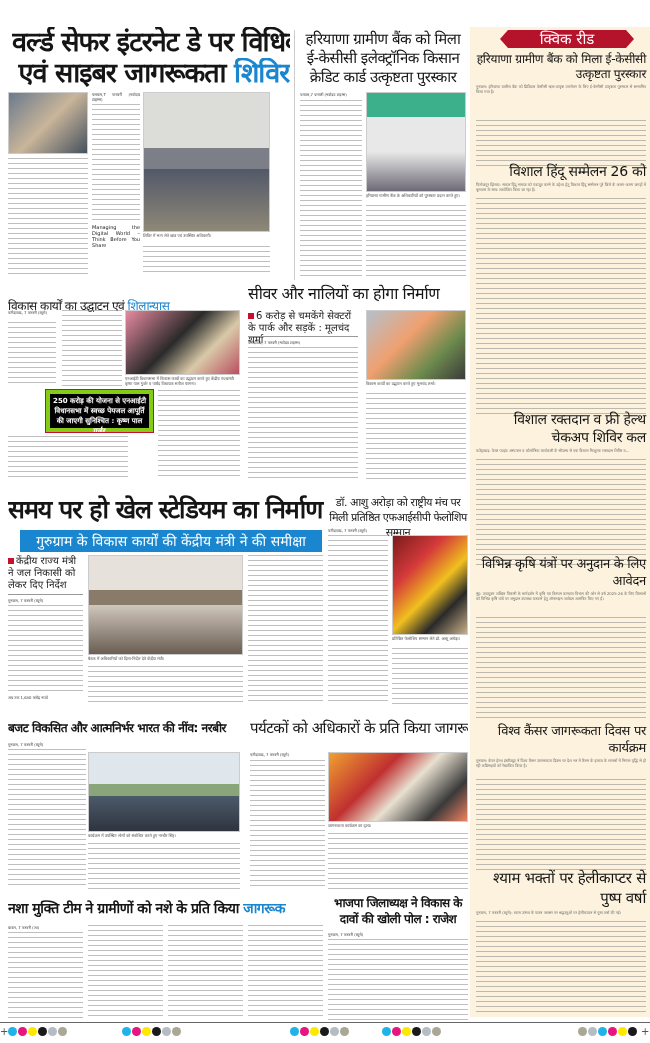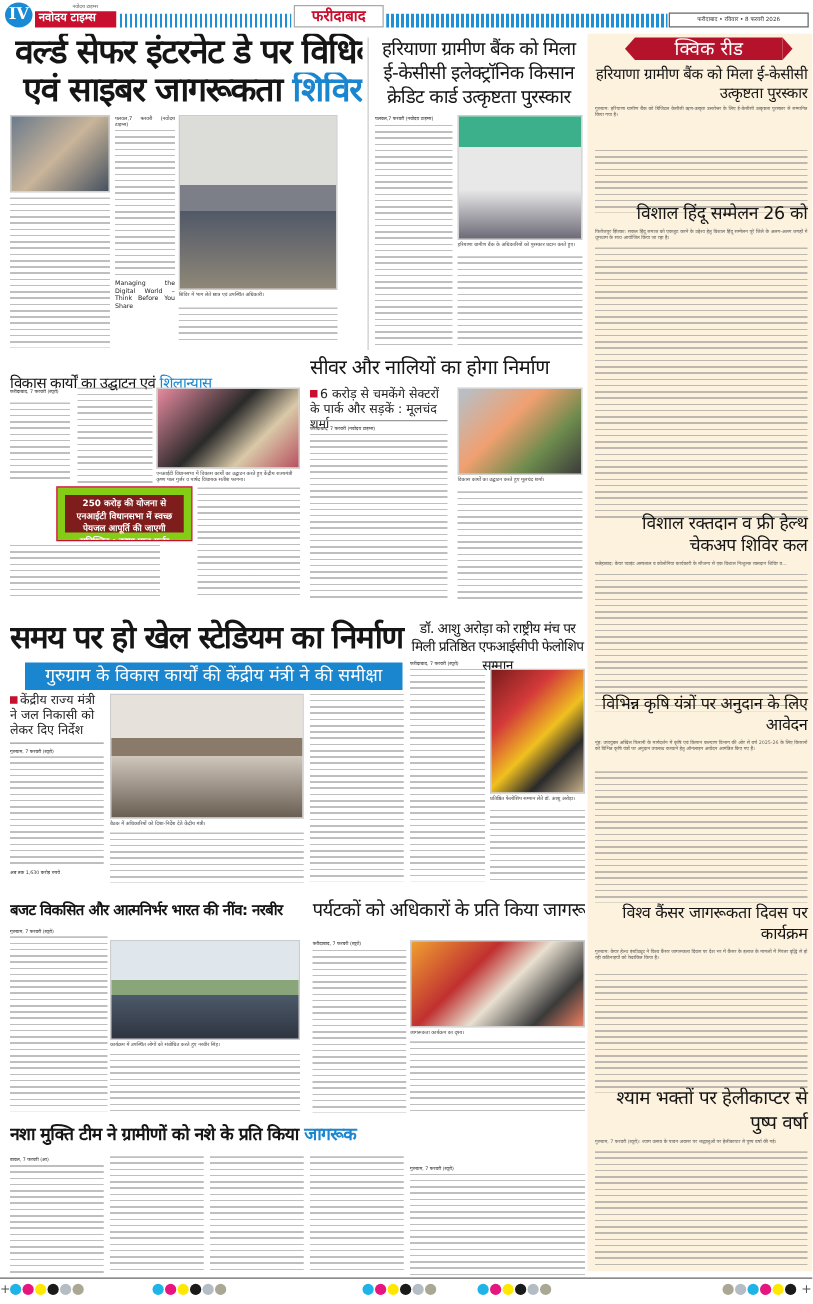--- a/index.html
+++ b/index.html
@@ -19,41 +19,32 @@
 .blue{color:#1a86cf}
 .txt{font-size:3.8px;line-height:5.2px;color:#666;overflow:hidden;text-align:justify}
 .lines{background:repeating-linear-gradient(180deg,#8a8a8a 0 1.2px,transparent 1.2px 5px);opacity:.55}
 .photo{overflow:hidden;border:1px solid #ccc}
 .cap{font-size:4px;color:#444;line-height:5px;overflow:hidden}
 .rule{height:1px;background:#999}
 .quick{left:470px;top:27px;width:180px;height:990px;background:#fdf2dd}
 .qr-head{left:508px;top:30px;width:118px;height:18px;background:#b5122b;color:#fff;font:15px "DejaVu Sans",sans-serif;text-align:center;line-height:18px}
 .qr-arrow{top:30px;width:0;height:0;border-top:9px solid transparent;border-bottom:9px solid transparent}
 .bluebar{left:20px;top:530px;width:302px;height:22px;background:#1a86cf;color:#ffffff;font:14px "DejaVu Sans",sans-serif;text-align:center;line-height:22px;white-space:nowrap;overflow:hidden}
-.redbox{left:46px;top:390px;width:107px;height:42px;background:#7f1d1d;color:#fff;font:bold 7px "DejaVu Sans",sans-serif;text-align:center;line-height:10px;padding:2px;border:6px solid #84cc16;outline:1px solid #c8102e}
+.redbox{left:46px;top:390px;width:107px;height:42px;background:#000000;color:#fff;font:bold 7px "DejaVu Sans",sans-serif;text-align:center;line-height:10px;padding:2px;border:4px solid #84cc16;outline:1px solid #c8102e}
 .bullet{display:inline-block;width:6px;height:6px;background:#c8102e;margin-right:2px;vertical-align:middle}
 .sub{font:10px "DejaVu Sans",sans-serif;color:#222;line-height:12px}
 .cmyk{top:1027px;height:10px;display:flex;gap:1px}
 .dot{width:9px;height:9px;border-radius:50%}
 .reg{font-size:10px;color:#555}
 </style>
 </head>
 <body>
 
 <div class="page">
 
-  <div class="abs mast">
-    <div class="abs pgno">IV</div>
-    <div class="abs logo-sub">नवोदय टाइम्स</div>
-    <div class="abs logo">नवोदय टाइम्स</div>
-    <div class="abs stripe" style="left:96px;width:137px"></div>
-    <div class="abs city">फरीदाबाद</div>
-    <div class="abs stripe" style="left:309px;width:225px"></div>
-    <div class="abs dateline">फरीदाबाद • रविवार • 8 फरवरी 2026</div>
-  </div>
 
   <div class="abs hbig" style="left:12px;top:27px;width:278px">वर्ल्ड सेफर इंटरनेट डे पर विधिक</div>
   <div class="abs hbig" style="left:18px;top:58px;width:272px;text-align:center"><span>एवं साइबर जागरूकता </span><span class="blue">शिविर</span></div>
   <div class="abs photo" style="left:8px;top:92px;width:80px;height:62px;background:linear-gradient(135deg,#6b7a8c,#c9b59a 50%,#45515f)"></div>
   <div class="abs" style="left:92px;top:92px;width:48px;height:190px">
     <div class="txt" style="color:#333;font-size:4px">पलवल,7 फरवरी (नवोदय टाइम्स)</div>
     <div class="lines" style="height:120px;margin-top:2px"></div>
     <div class="txt" style="font-size:5px;line-height:6px;color:#222">Managing the Digital World – Think Before You Share</div>
   </div>
   <div class="abs photo" style="left:143px;top:92px;width:127px;height:140px;background:linear-gradient(180deg,#dcdcd8 0 40%,#7c7f88 40% 55%,#515868 55%,#8f8878)"></div>
@@ -124,20 +115,23 @@
   <div class="abs cap" style="left:328px;top:823px;width:140px;height:8px">जागरूकता कार्यक्रम का दृश्य।</div>
   <div class="abs lines" style="left:328px;top:833px;width:140px;height:57px"></div>
 
   <div class="abs hmed" style="left:8px;top:898px;width:315px;font-size:14px;font-weight:bold"><span>नशा मुक्ति टीम ने ग्रामीणों को नशे के प्रति किया </span><span class="blue">जागरूक</span></div>
   <div class="abs txt" style="left:8px;top:925px;width:75px;color:#333">बावल, 7 फरवरी (आ)</div>
   <div class="abs lines" style="left:8px;top:932px;width:75px;height:88px"></div>
   <div class="abs lines" style="left:88px;top:925px;width:75px;height:95px"></div>
   <div class="abs lines" style="left:168px;top:925px;width:75px;height:95px"></div>
   <div class="abs lines" style="left:248px;top:925px;width:75px;height:95px"></div>
 
+  <div class="abs" style="left:328px;top:895px;width:140px">
+    <div class="hmed" style="white-space:normal;font-size:12px;line-height:16px;font-weight:bold;text-align:center">भाजपा जिलाध्यक्ष ने विकास के दावों की खोली पोल : राजेश</div>
+  </div>
   <div class="abs txt" style="left:328px;top:932px;width:140px;color:#333">गुरुग्राम, 7 फरवरी (ब्यूरो)</div>
   <div class="abs lines" style="left:328px;top:939px;width:140px;height:81px"></div>
 
   <div class="abs quick"></div>
   <div class="abs qr-arrow" style="left:500px;border-right:8px solid #b5122b"></div>
   <div class="abs qr-head">क्विक रीड</div>
   <div class="abs qr-arrow" style="left:626px;border-left:8px solid #b5122b"></div>
 
   <div class="abs" style="left:476px;top:52px;width:170px">
     <div class="hsm">हरियाणा ग्रामीण बैंक को मिला ई-केसीसी उत्कृष्टता पुरस्कार</div>

